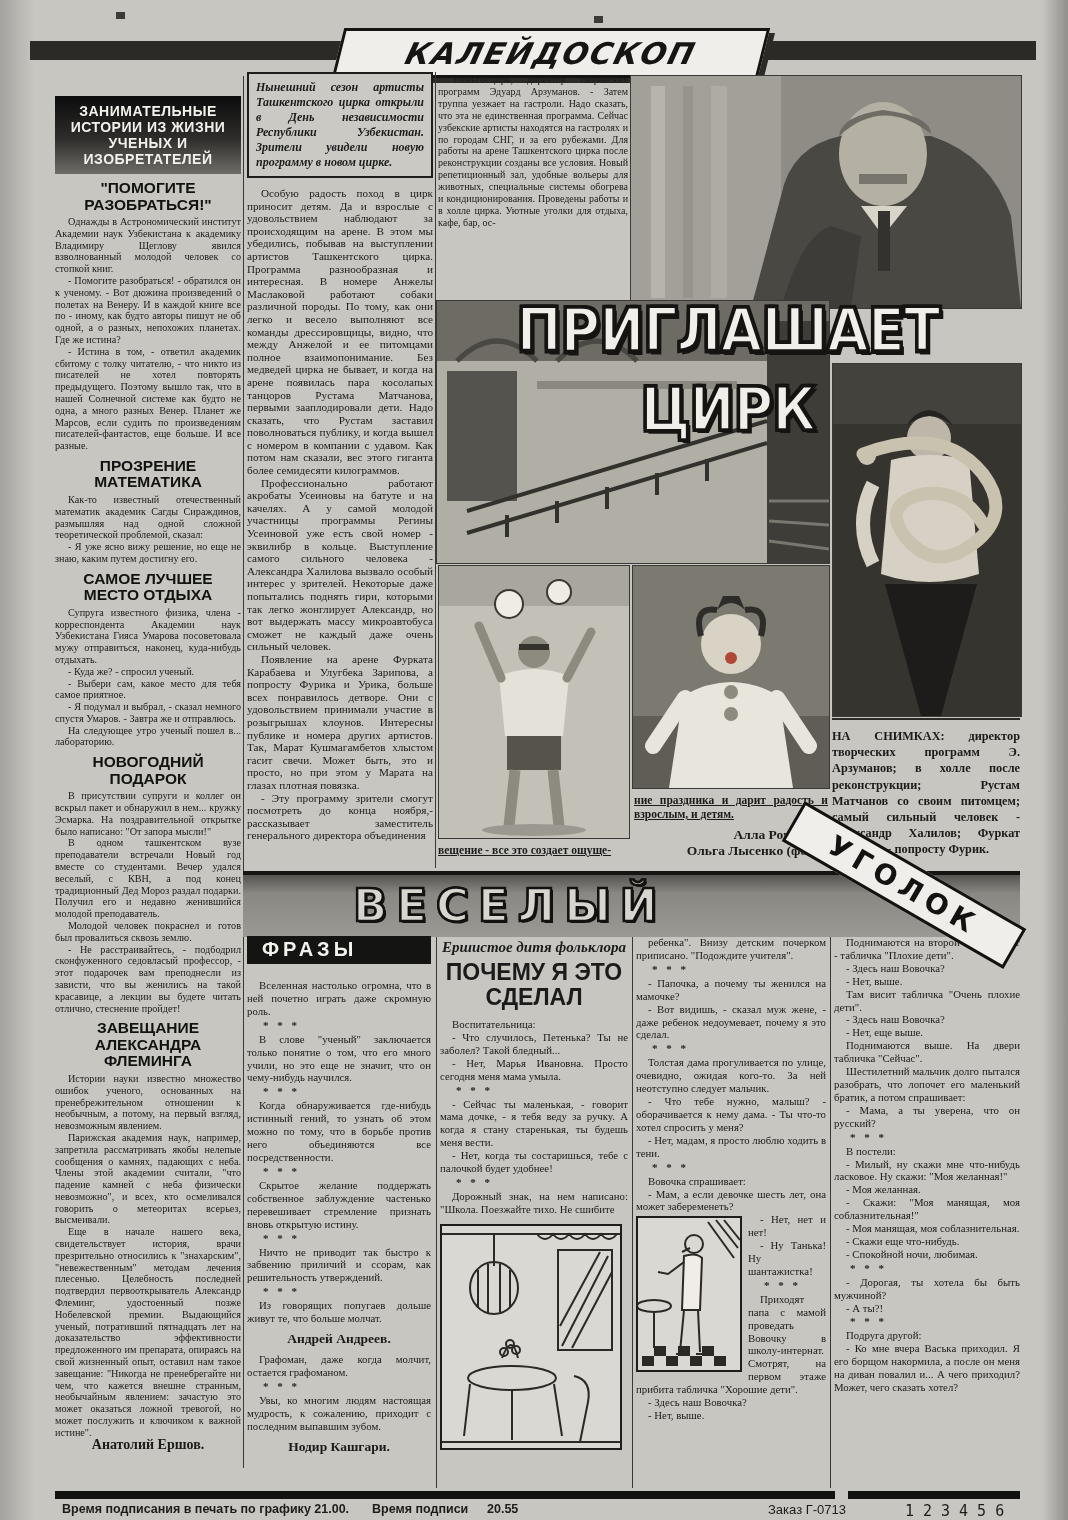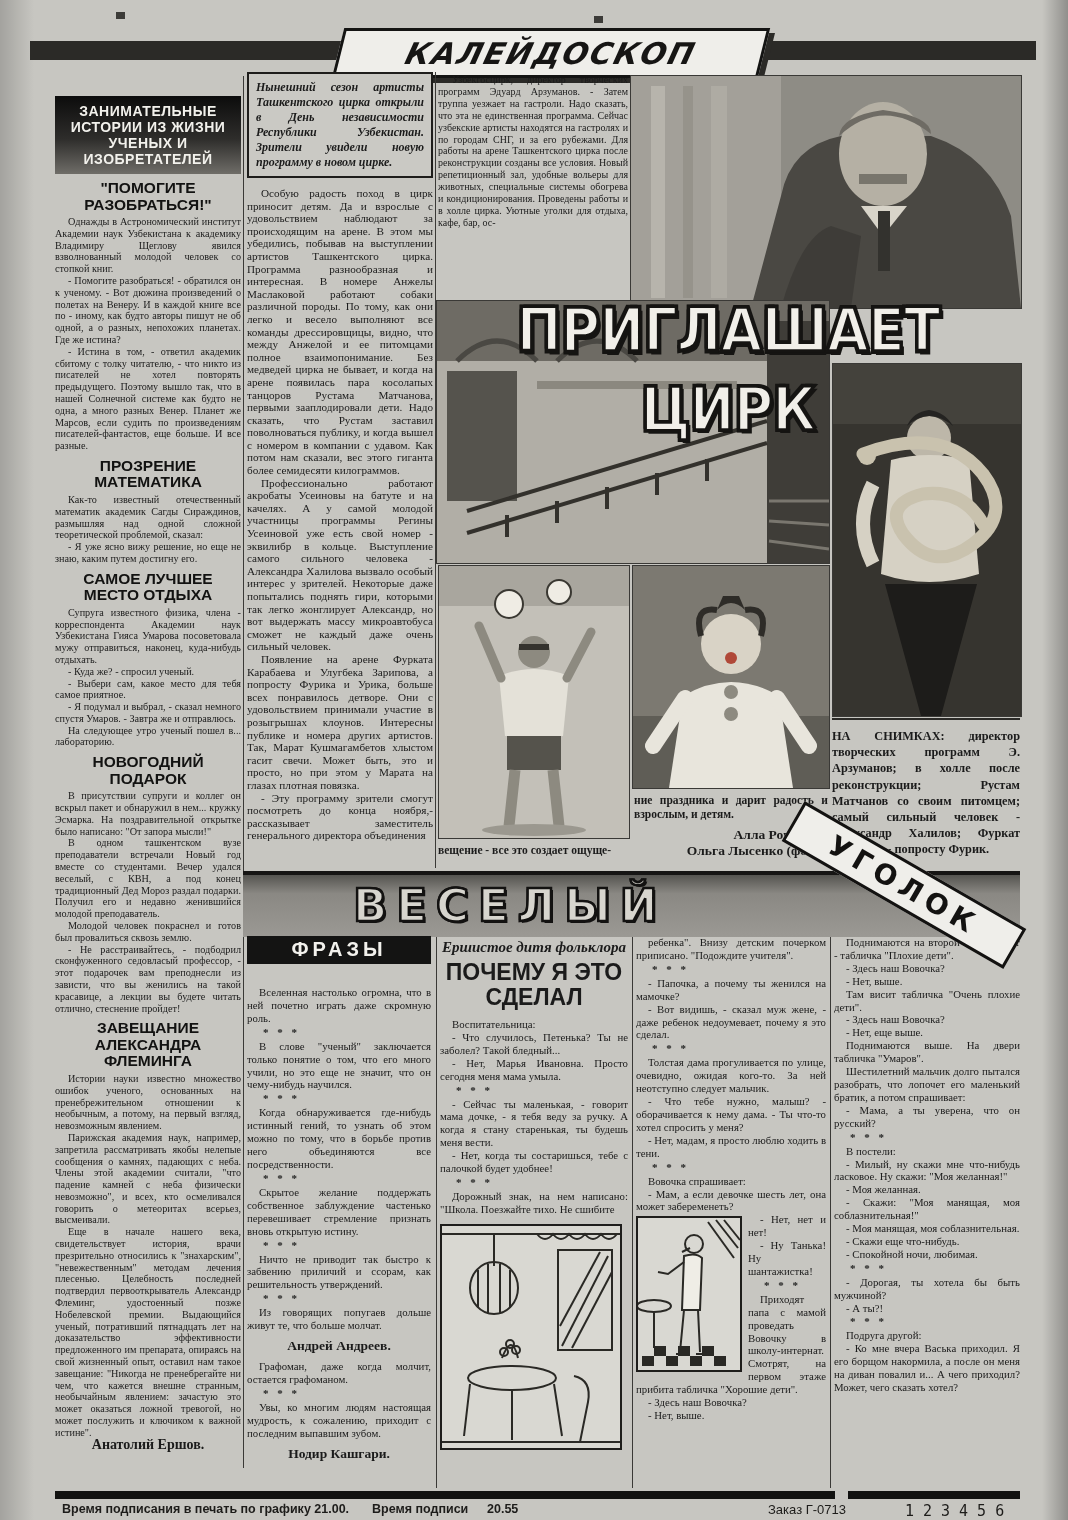--- a/index.html
+++ b/index.html
@@ -36,21 +36,21 @@
   .circus-body p{margin:0;text-indent:14px;text-align:justify;font-size:11.2px;line-height:12.6px;}
   .circus2{position:absolute;left:438px;top:74px;width:190px;height:226px;overflow:hidden;}
   .circus2 .circus-body p{font-size:10px;line-height:11.9px;}
   
   .photo{position:absolute;overflow:hidden;border:1px solid #3a3936;}
   .headline{position:absolute;left:434px;top:292px;width:588px;height:74px;z-index:6;
         font-family:"DejaVu Sans",sans-serif;font-weight:bold;font-size:54px;line-height:70px;
         color:#f1efe9;text-align:center;letter-spacing:-1px;transform:scaleY(1.12);transform-origin:top;
         -webkit-text-stroke:3px #151412;
         text-shadow:3px 3px 0 #151412,-2px -2px 0 #151412,2px -2px 0 #151412,-2px 2px 0 #151412;}
-  .cap{font-weight:bold;font-size:11.5px;line-height:14px;text-align:justify;}
+  .cap{font-weight:bold;font-size:11.5px;line-height:14px;text-align:justify;text-decoration:underline;}
   .caption-left{position:absolute;left:438px;top:843px;width:190px;}
   .caption-right{position:absolute;left:634px;top:793px;width:194px;}
   .phot-bylines{margin-top:6px;text-align:right;font-weight:bold;font-size:13.5px;line-height:16px;}
   .na-snimkah{position:absolute;left:832px;top:718px;width:188px;height:148px;
         border-top:2px solid #2b2a27;border-bottom:2px solid #2b2a27;padding-top:8px;
         font-weight:bold;font-size:12.3px;line-height:16.2px;text-align:justify;}
   
   .banner{position:absolute;left:243px;top:871px;width:777px;height:62px;
         background:linear-gradient(180deg,#555450 0%,#8a8883 30%,#9b9994 100%);
         border-top:4px solid #161514;overflow:hidden;}
@@ -60,22 +60,22 @@
         text-shadow:2px 2px 0 #131211,-1px -1px 0 #131211,1px -1px 0 #131211,-1px 1px 0 #131211;}
   .ribbon{position:absolute;right:8px;top:-12px;width:250px;height:40px;background:#efeeea;
         border:3px solid #131211;transform:rotate(30deg);transform-origin:center;
         display:flex;align-items:center;justify-content:center;z-index:7;}
   .banner-w2{font-family:"DejaVu Sans",sans-serif;font-weight:bold;font-size:28px;
         letter-spacing:6px;color:#131211;}
   
   .bcol{position:absolute;top:936px;height:554px;overflow:hidden;}
   .bcol p{margin:0;text-indent:12px;text-align:justify;font-size:10.8px;line-height:12.9px;}
   .frazy-head{background:#141413;color:#f2f1ec;font-family:"Liberation Sans",sans-serif;
-        font-weight:bold;font-size:20px;text-align:center;letter-spacing:4px;
-        padding:2px 4px 3px;margin-bottom:22px;}
+        font-weight:bold;font-size:20px;text-align:left;letter-spacing:4px;
+        padding:2px 15px 3px;margin-bottom:15px;}
   .sep{text-indent:16px !important;text-align:left !important;font-weight:bold;
         letter-spacing:3px;line-height:11px !important;margin:2px 0 !important;font-size:11px !important;}
   .byline-c{text-align:center;font-weight:bold;font-size:13.5px;margin:6px 0;}
   .kicker{font-weight:bold;font-style:italic;font-size:15px;line-height:18px;text-align:center;margin:2px 0 4px;}
   .big-title{font-family:"Liberation Sans",sans-serif;font-weight:bold;font-size:23px;
         line-height:25px;text-align:center;margin:2px 0 8px;}
   .cartoon{border:2px solid #1e1d1b;background:#d9d8d2;}
   .cartoon1{width:178px;height:222px;margin-top:8px;}
   .cartoon2{float:left;width:102px;height:152px;margin:3px 6px 2px 0;}
   
@@ -385,21 +385,21 @@
   </div>
 
   <div class="bcol" style="left:834px;width:186px;">
     <div>
         <p>Поднимаются на второй этаж. Видят - табличка "Плохие дети".</p>
         <p>- Здесь наш Вовочка?</p>
         <p>- Нет, выше.</p>
         <p>Там висит табличка "Очень плохие дети".</p>
         <p>- Здесь наш Вовочка?</p>
         <p>- Нет, еще выше.</p>
-        <p>Поднимаются выше. На двери табличка "Умаров".</p>
+        <p>Поднимаются выше. На двери табличка "Сейчас".</p>
         <p>Шестилетний мальчик долго пытался разобрать, что лопочет его маленький братик, а потом спрашивает:</p>
         <p>- Мама, а ты уверена, что он русский?</p>
         <p class="sep">* * *</p>
         <p>В постели:</p>
         <p>- Милый, ну скажи мне что-нибудь ласковое. Ну скажи: "Моя желанная!"</p>
         <p>- Моя желанная.</p>
         <p>- Скажи: "Моя манящая, моя соблазнительная!"</p>
         <p>- Моя манящая, моя соблазнительная.</p>
         <p>- Скажи еще что-нибудь.</p>
         <p>- Спокойной ночи, любимая.</p>

